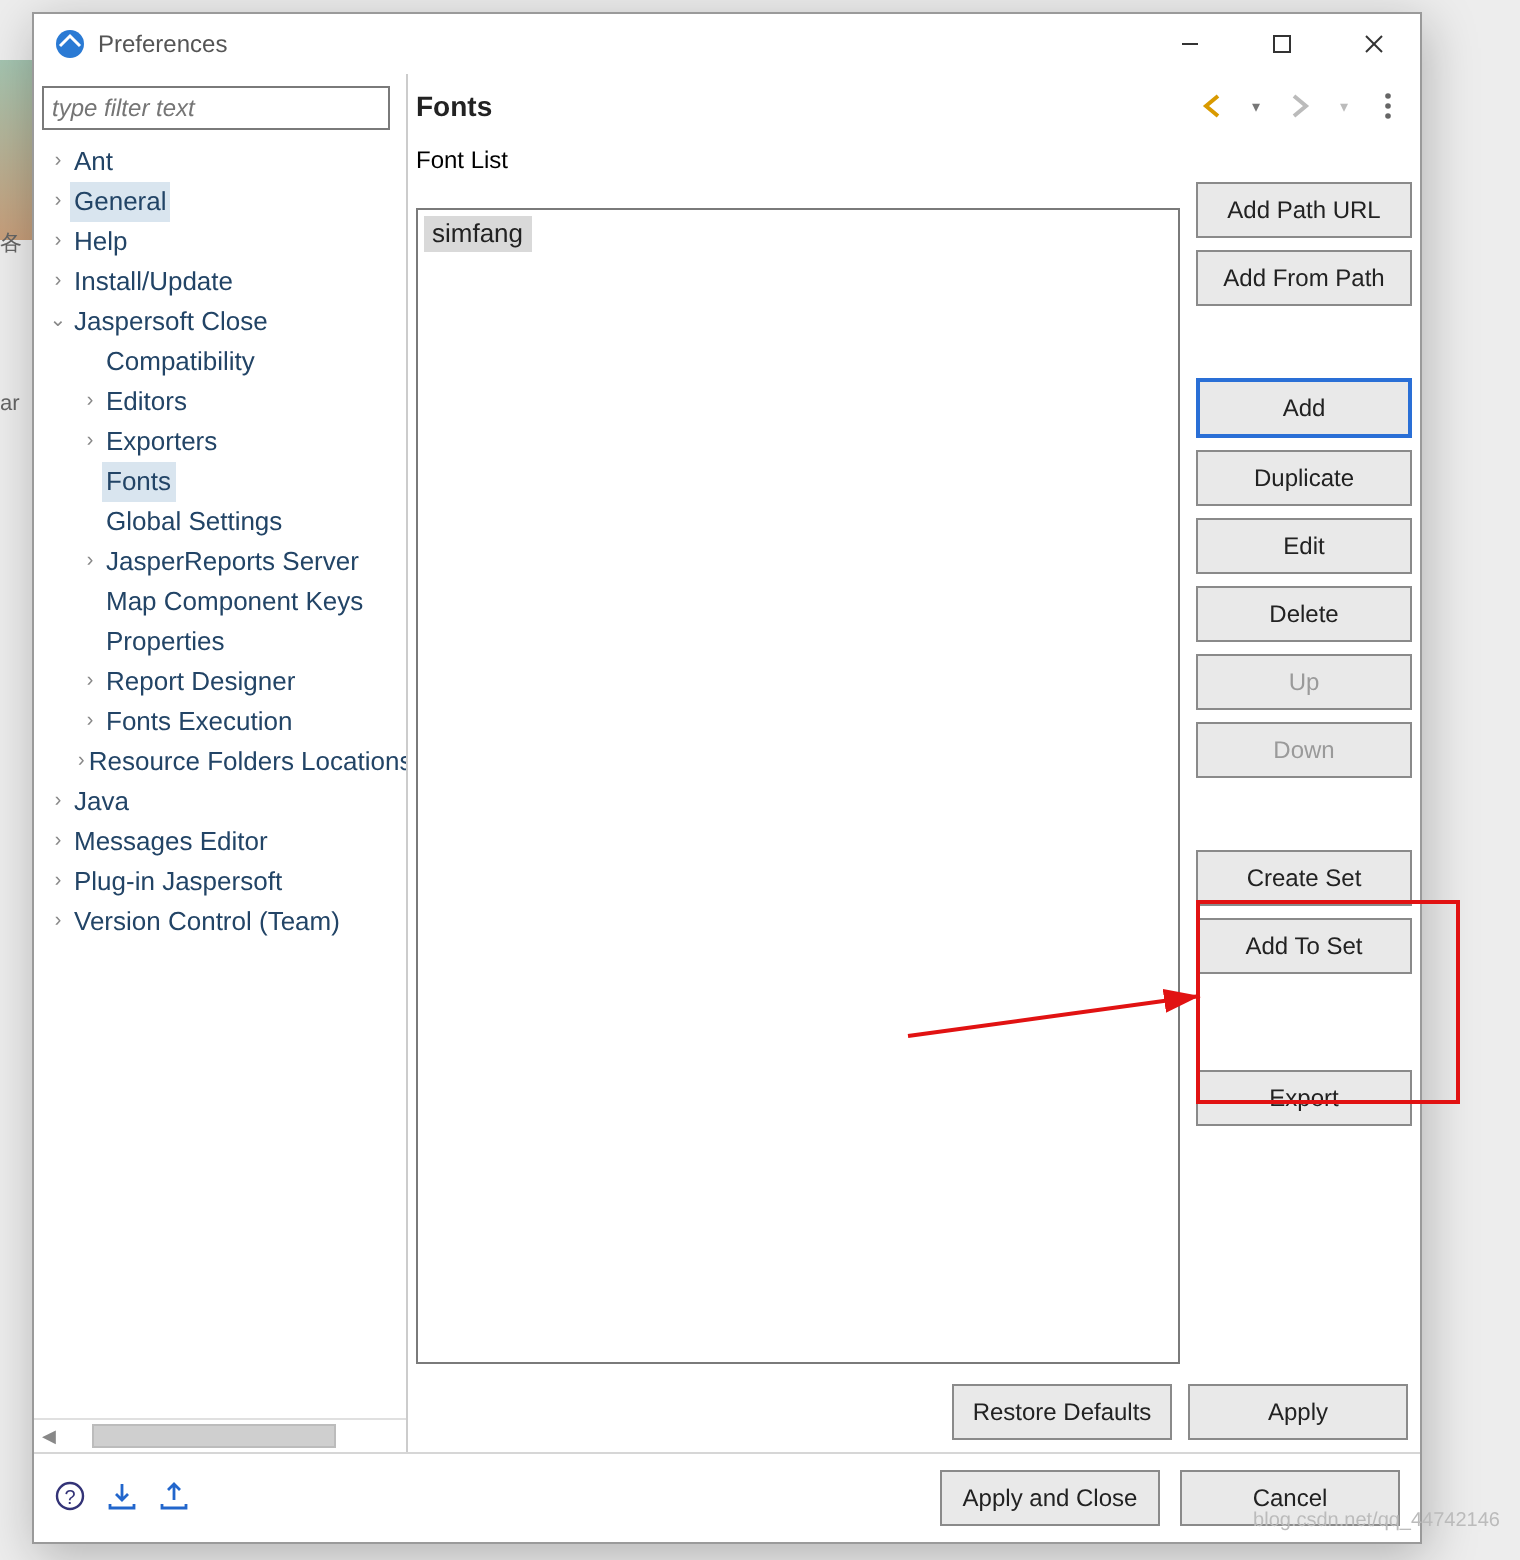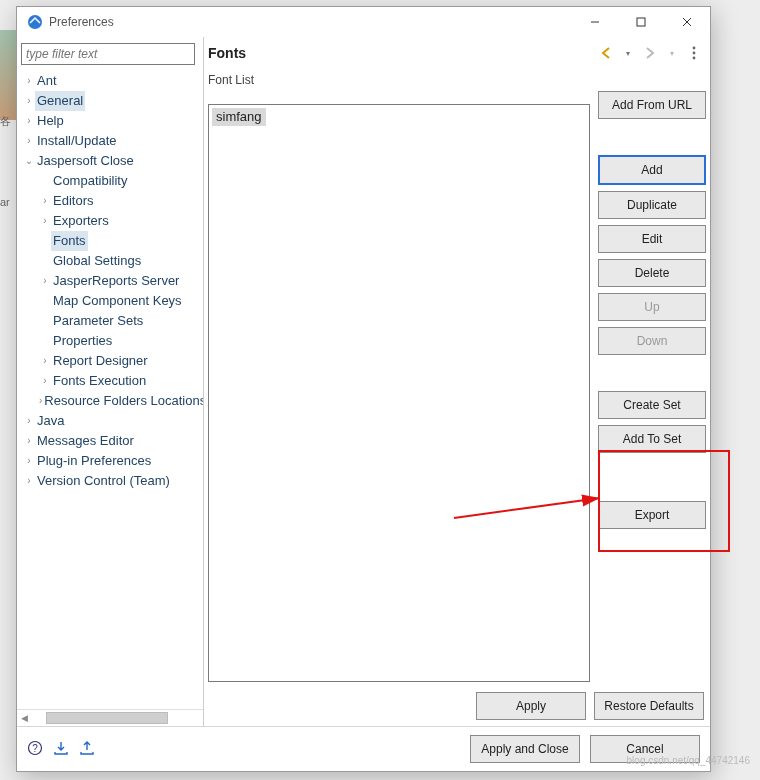--- a/index.html
+++ b/index.html
@@ -127,21 +127,21 @@
     font-weight: bold;
     font-size: 14px;
     color: #222;
   }
   .header-row .toolicon {
     width: 16px; height:16px; margin-left:6px;
     display:flex; align-items:center; justify-content:center;
   }
   .section-label {
     font-size: 12px;
-    color:#404040;
+    color:#000000;
     padding: 2px 4px 4px 4px;
   }
   .editor-row {
     flex: 1;
     display: flex;
     padding: 0 4px;
     min-height: 0;
   }
   .font-list {
     flex: 1;
@@ -309,24 +309,20 @@
           <div class="tree-row ind1">
             <span class="arrow">›</span>
             <span class="label">JasperReports Server</span>
           </div>
           <div class="tree-row ind1">
             <span class="arrow"></span>
             <span class="label">Map Component Keys</span>
           </div>
           <div class="tree-row ind1">
             <span class="arrow"></span>
-            <span class="label">Parameter Sets</span>
-          </div>
-          <div class="tree-row ind1">
-            <span class="arrow"></span>
             <span class="label">Properties</span>
           </div>
           <div class="tree-row ind1">
             <span class="arrow">›</span>
             <span class="label">Report Designer</span>
           </div>
           <div class="tree-row ind1">
             <span class="arrow">›</span>
             <span class="label">Fonts Execution</span>
           </div>
@@ -337,21 +333,21 @@
           <div class="tree-row">
             <span class="arrow">›</span>
             <span class="label">Java</span>
           </div>
           <div class="tree-row">
             <span class="arrow">›</span>
             <span class="label">Messages Editor</span>
           </div>
           <div class="tree-row">
             <span class="arrow">›</span>
-            <span class="label">Plug-in Preferences</span>
+            <span class="label">Plug-in Jaspersoft</span>
           </div>
           <div class="tree-row">
             <span class="arrow">›</span>
             <span class="label">Version Control (Team)</span>
           </div>
         </div>
       <div class="h-scroll">
         <span style="color:#888;font-size:9px;">◀</span>
         <div class="thumb"></div>
       </div>
@@ -380,39 +376,40 @@
               <circle cx="8" cy="13" r="1.4" fill="#666"></circle>
             </svg>
         </span>
       </div>
 
       <div class="section-label">Font List</div>
 
       <div class="editor-row">
         <div class="font-list" id="font-list"><span class="item">simfang</span></div>
         <div class="btn-col">
-          <div class="btn">Add From URL</div>
+          <div class="btn">Add Path URL</div>
+          <div class="btn">Add From Path</div>
           <div class="gap24"></div>
           <div class="btn primary">Add</div>
           <div class="btn">Duplicate</div>
           <div class="btn">Edit</div>
           <div class="btn">Delete</div>
           <div class="btn disabled">Up</div>
           <div class="btn disabled">Down</div>
           <div class="gap24"></div>
           <div class="btn">Create Set</div>
           <div class="btn">Add To Set</div>
           <div class="gap36"></div>
           <div class="btn">Export</div>
         </div>
       </div>
 
       <div class="lower-buttons">
+        <div class="btn">Restore Defaults</div>
         <div class="btn">Apply</div>
-        <div class="btn">Restore Defaults</div>
       </div>
     </div>
   </div>
 
   <div class="footer-row">
     <div class="lefticons">
       <span>
         <svg width="16" height="16">
             <circle cx="8" cy="8" r="6.5" fill="none" stroke="#337" stroke-width="1.2"></circle>
             <text x="8" y="12" text-anchor="middle" font-size="10" fill="#337">?</text>

